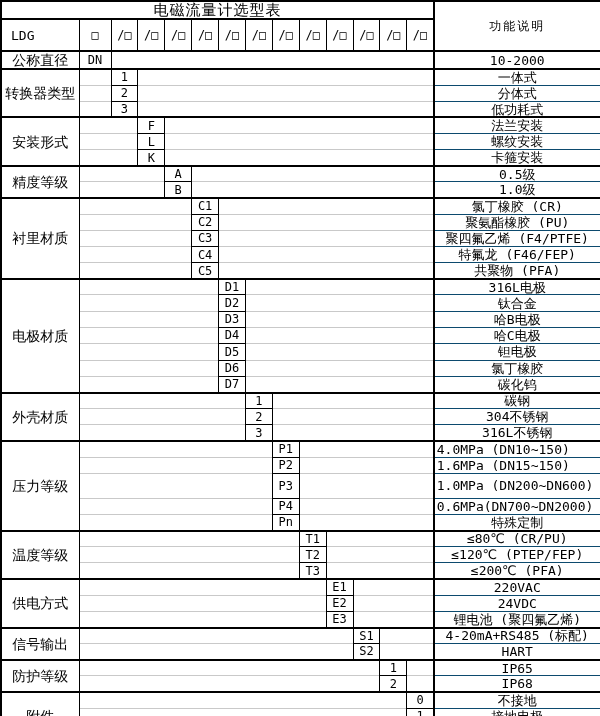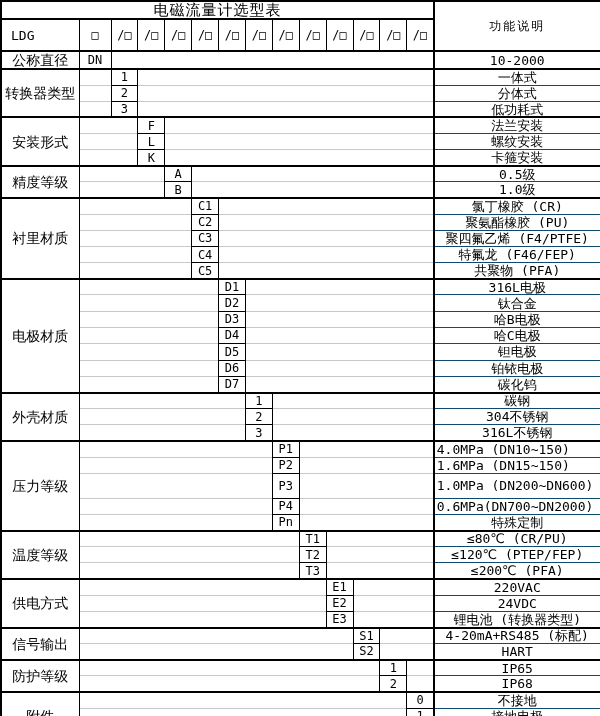--- a/index.html
+++ b/index.html
@@ -219,21 +219,21 @@
       <tr style="height: 17px;">
         <td class="empty faint" colspan="5"></td>
         <td class="code">D5</td>
         <td class="empty faint" colspan="7"></td>
         <td class="fn">钽电极</td>
       </tr>
       <tr style="height: 16.15px; padding-left: 44px;">
         <td class="empty faint" colspan="5"></td>
         <td class="code">D6</td>
         <td class="empty faint" colspan="7"></td>
-        <td class="fn">铂铱电极</td>
+        <td class="fn">氯丁橡胶</td>
       </tr>
       <tr style="height: 16.15px;">
         <td class="empty faint" colspan="5"></td>
         <td class="code">D7</td>
         <td class="empty faint" colspan="7"></td>
         <td class="fn">碳化钨</td>
       </tr>
       <tr style="height: 16.15px;">
         <td class="label sec-top" rowspan="3">外壳材质</td>
         <td class="empty sec-top" colspan="6"></td>
@@ -313,21 +313,21 @@
       <tr style="height: 16.15px;">
         <td class="empty faint" colspan="9"></td>
         <td class="code">E2</td>
         <td class="empty faint" colspan="3"></td>
         <td class="fn">24VDC</td>
       </tr>
       <tr style="height: 16.15px;">
         <td class="empty faint" colspan="9"></td>
         <td class="code">E3</td>
         <td class="empty faint" colspan="3"></td>
-        <td class="fn">锂电池 (转换器类型)</td>
+        <td class="fn">锂电池 (聚四氟乙烯)</td>
       </tr>
       <tr style="height: 16.15px;">
         <td class="label sec-top" rowspan="2">信号输出</td>
         <td class="empty sec-top" colspan="10"></td>
         <td class="code sec-top">S1</td>
         <td class="empty sec-top" colspan="2"></td>
         <td class="fn sec-top">4-20mA+RS485 (标配)</td>
       </tr>
       <tr style="height: 16.15px;">
         <td class="empty faint" colspan="10"></td>

